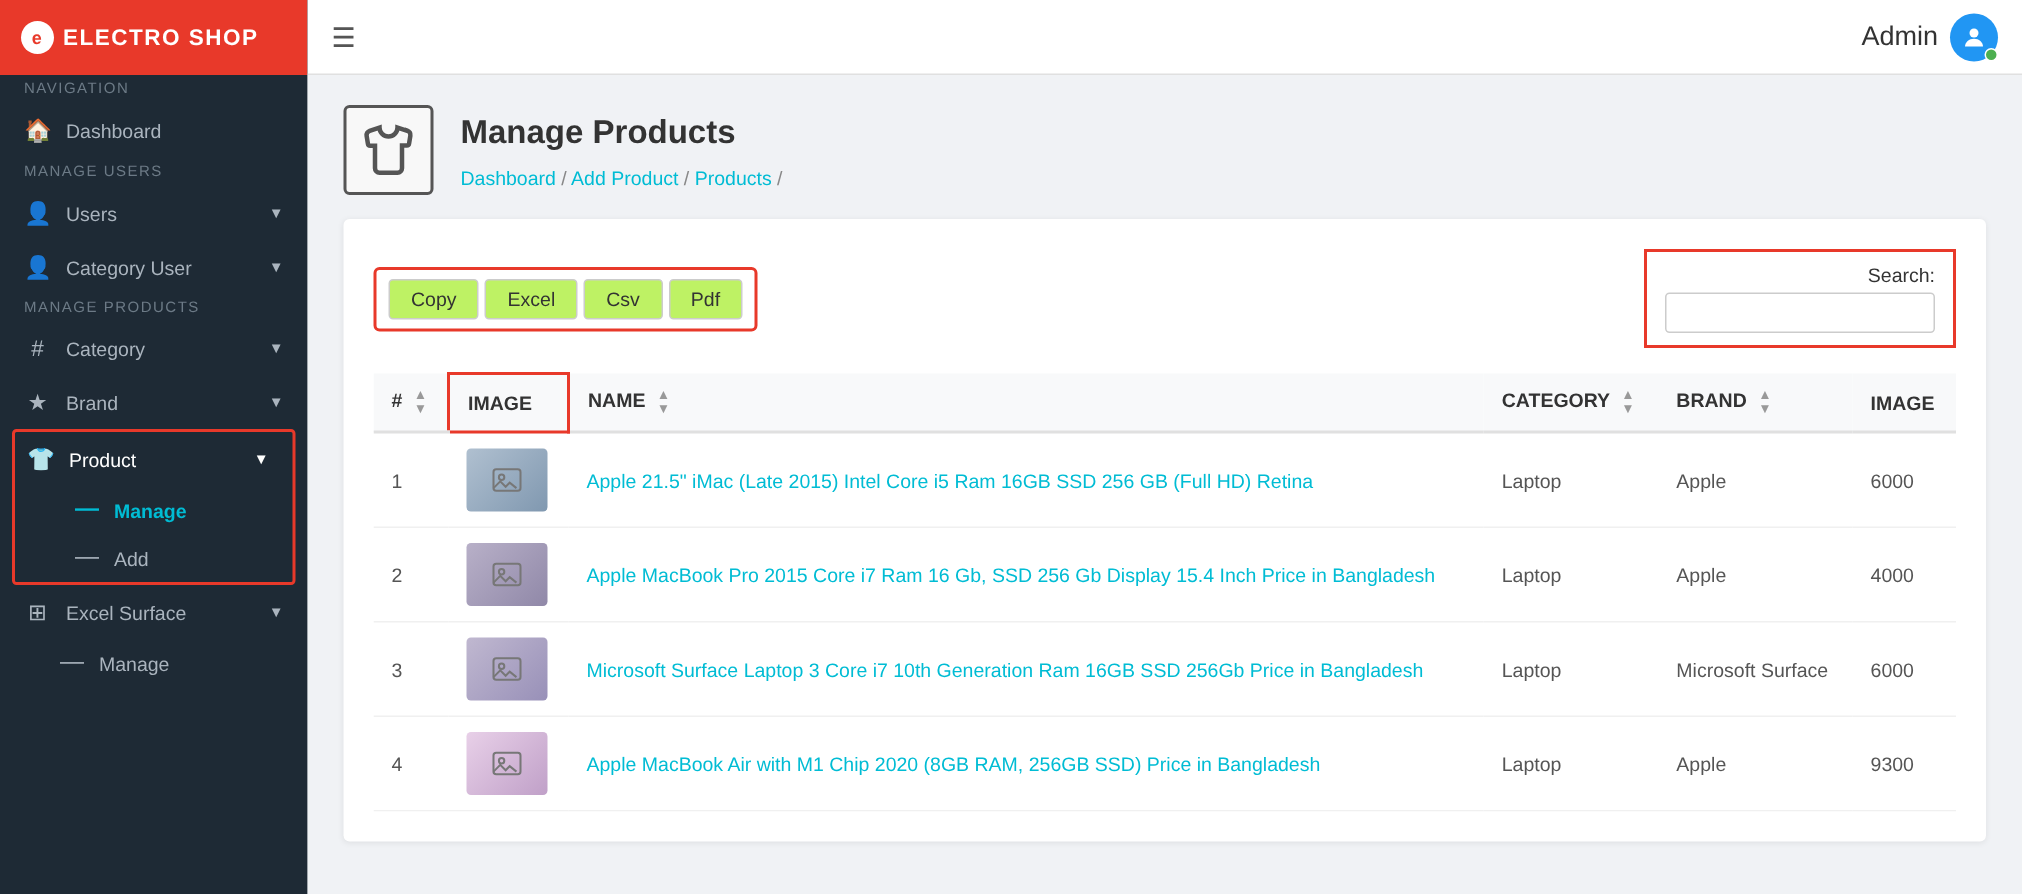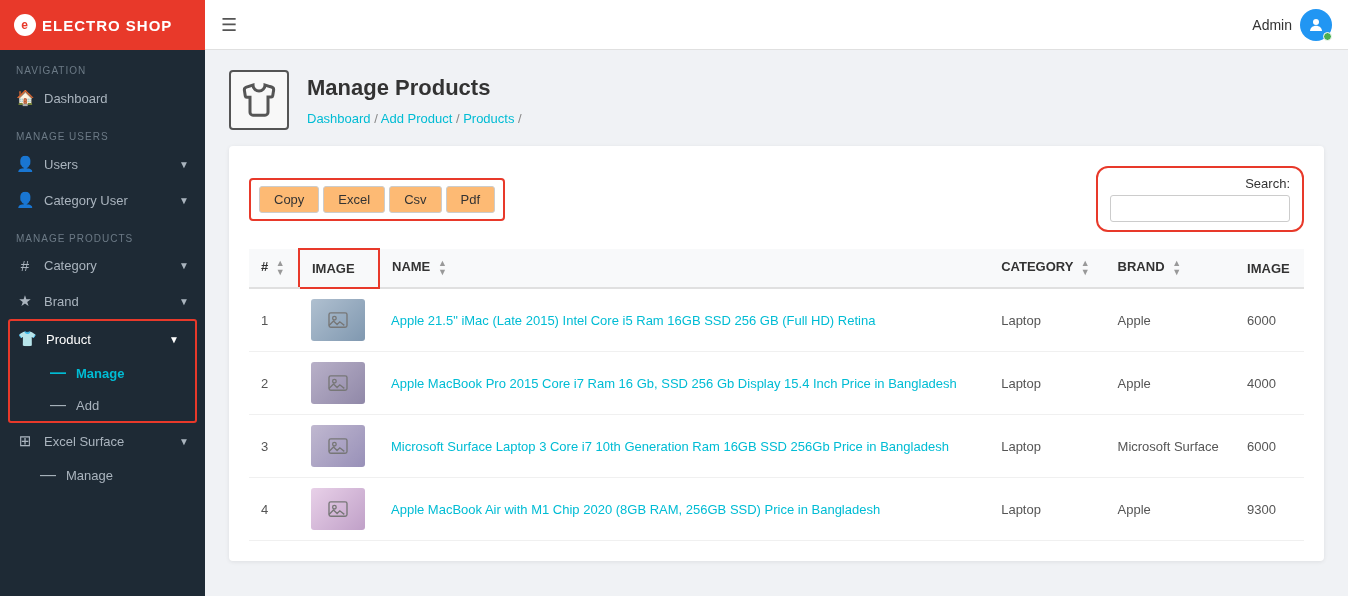--- a/index.html
+++ b/index.html
@@ -36,21 +36,21 @@
       display: flex;
       align-items: center;
       justify-content: center;
       font-size: 12px;
       font-weight: bold;
     }
     .sidebar-section-label {
       font-size: 10px;
       color: #6c7a86;
       letter-spacing: 1px;
-      padding: 15px 16px 4px;
+      padding: 4px 16px 4px;
       text-transform: uppercase;
     }
     .sidebar-item {
       display: flex;
       align-items: center;
       padding: 9px 16px;
       color: #aab4be;
       cursor: pointer;
       gap: 10px;
       font-size: 13px;
@@ -87,21 +87,21 @@
     .topnav {
       background: white;
       height: 50px;
       display: flex;
       align-items: center;
       padding: 0 16px;
       border-bottom: 1px solid #e0e0e0;
       flex-shrink: 0;
     }
     .topnav .hamburger { font-size: 18px; cursor: pointer; color: #555; margin-right: auto; }
-    .topnav .admin-area { display: flex; align-items: center; gap: 8px; color: #333; font-size: 14px; }
+    .topnav .admin-area { display: flex; align-items: center; gap: 8px; color: #333; font-size: 18px; }
     .topnav .avatar { width: 32px; height: 32px; border-radius: 50%; background: #2196f3; display: flex; align-items: center; justify-content: center; color: white; font-size: 16px; position: relative; }
     .topnav .avatar .green-dot { width: 9px; height: 9px; background: #4caf50; border-radius: 50%; position: absolute; bottom: 0; right: 0; border: 1px solid white; }
 
     
     .page-content {
       flex: 1;
       overflow-y: auto;
       padding: 20px 24px;
       background: #f0f2f5;
     }
@@ -146,30 +146,30 @@
     }
     .toolbar-left {
       border: 2px solid #e8392a;
       border-radius: 4px;
       padding: 6px 8px;
       display: flex;
       gap: 4px;
     }
     .toolbar-btn {
       padding: 5px 14px;
-      background: #fdba74;
+      background: #bef264;
       border: 1px solid #ccc;
       border-radius: 3px;
       cursor: pointer;
       font-size: 13px;
       color: #333;
     }
     .toolbar-right {
       border: 2px solid #e8392a;
-      border-radius: 12px;
+      border-radius: 0;
       padding: 8px 12px;
       display: flex;
       flex-direction: column;
       align-items: flex-end;
       gap: 4px;
     }
     .search-label { font-size: 13px; color: #333; }
     .search-input {
       border: 1px solid #ccc;
       border-radius: 3px;

